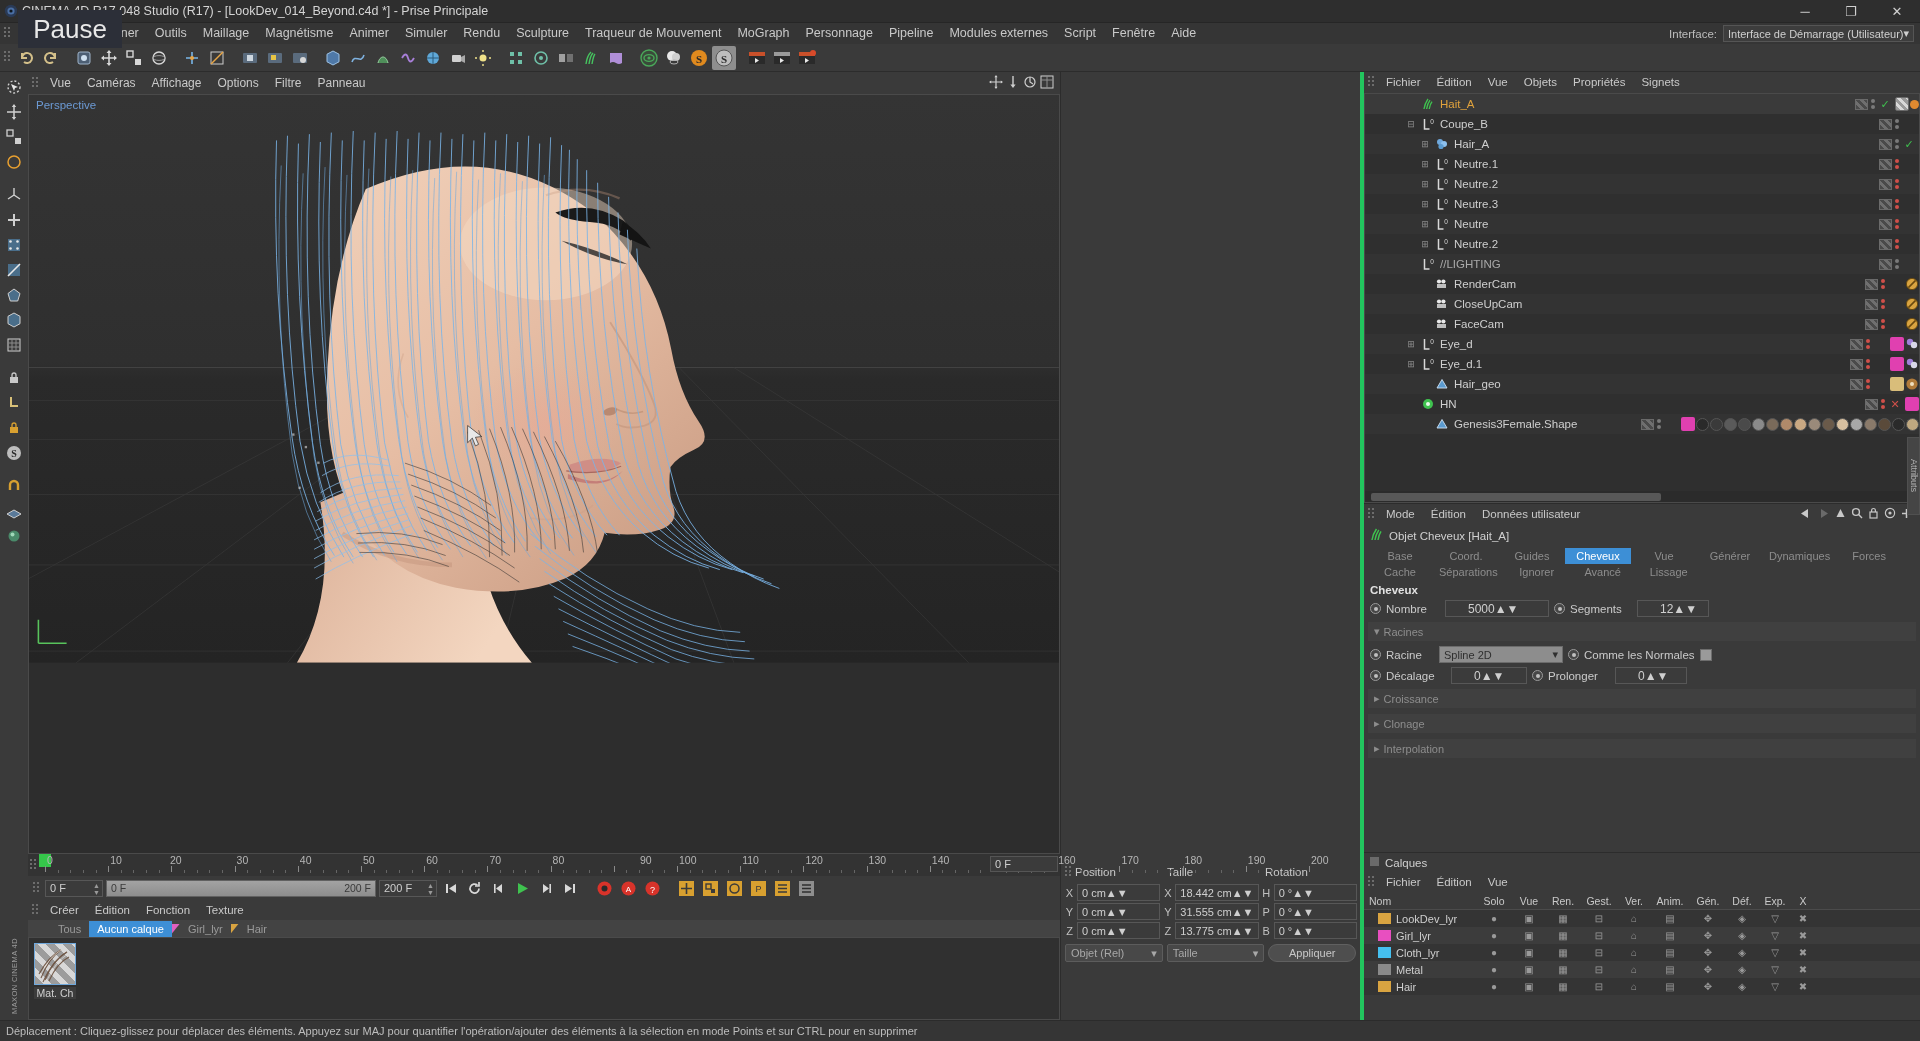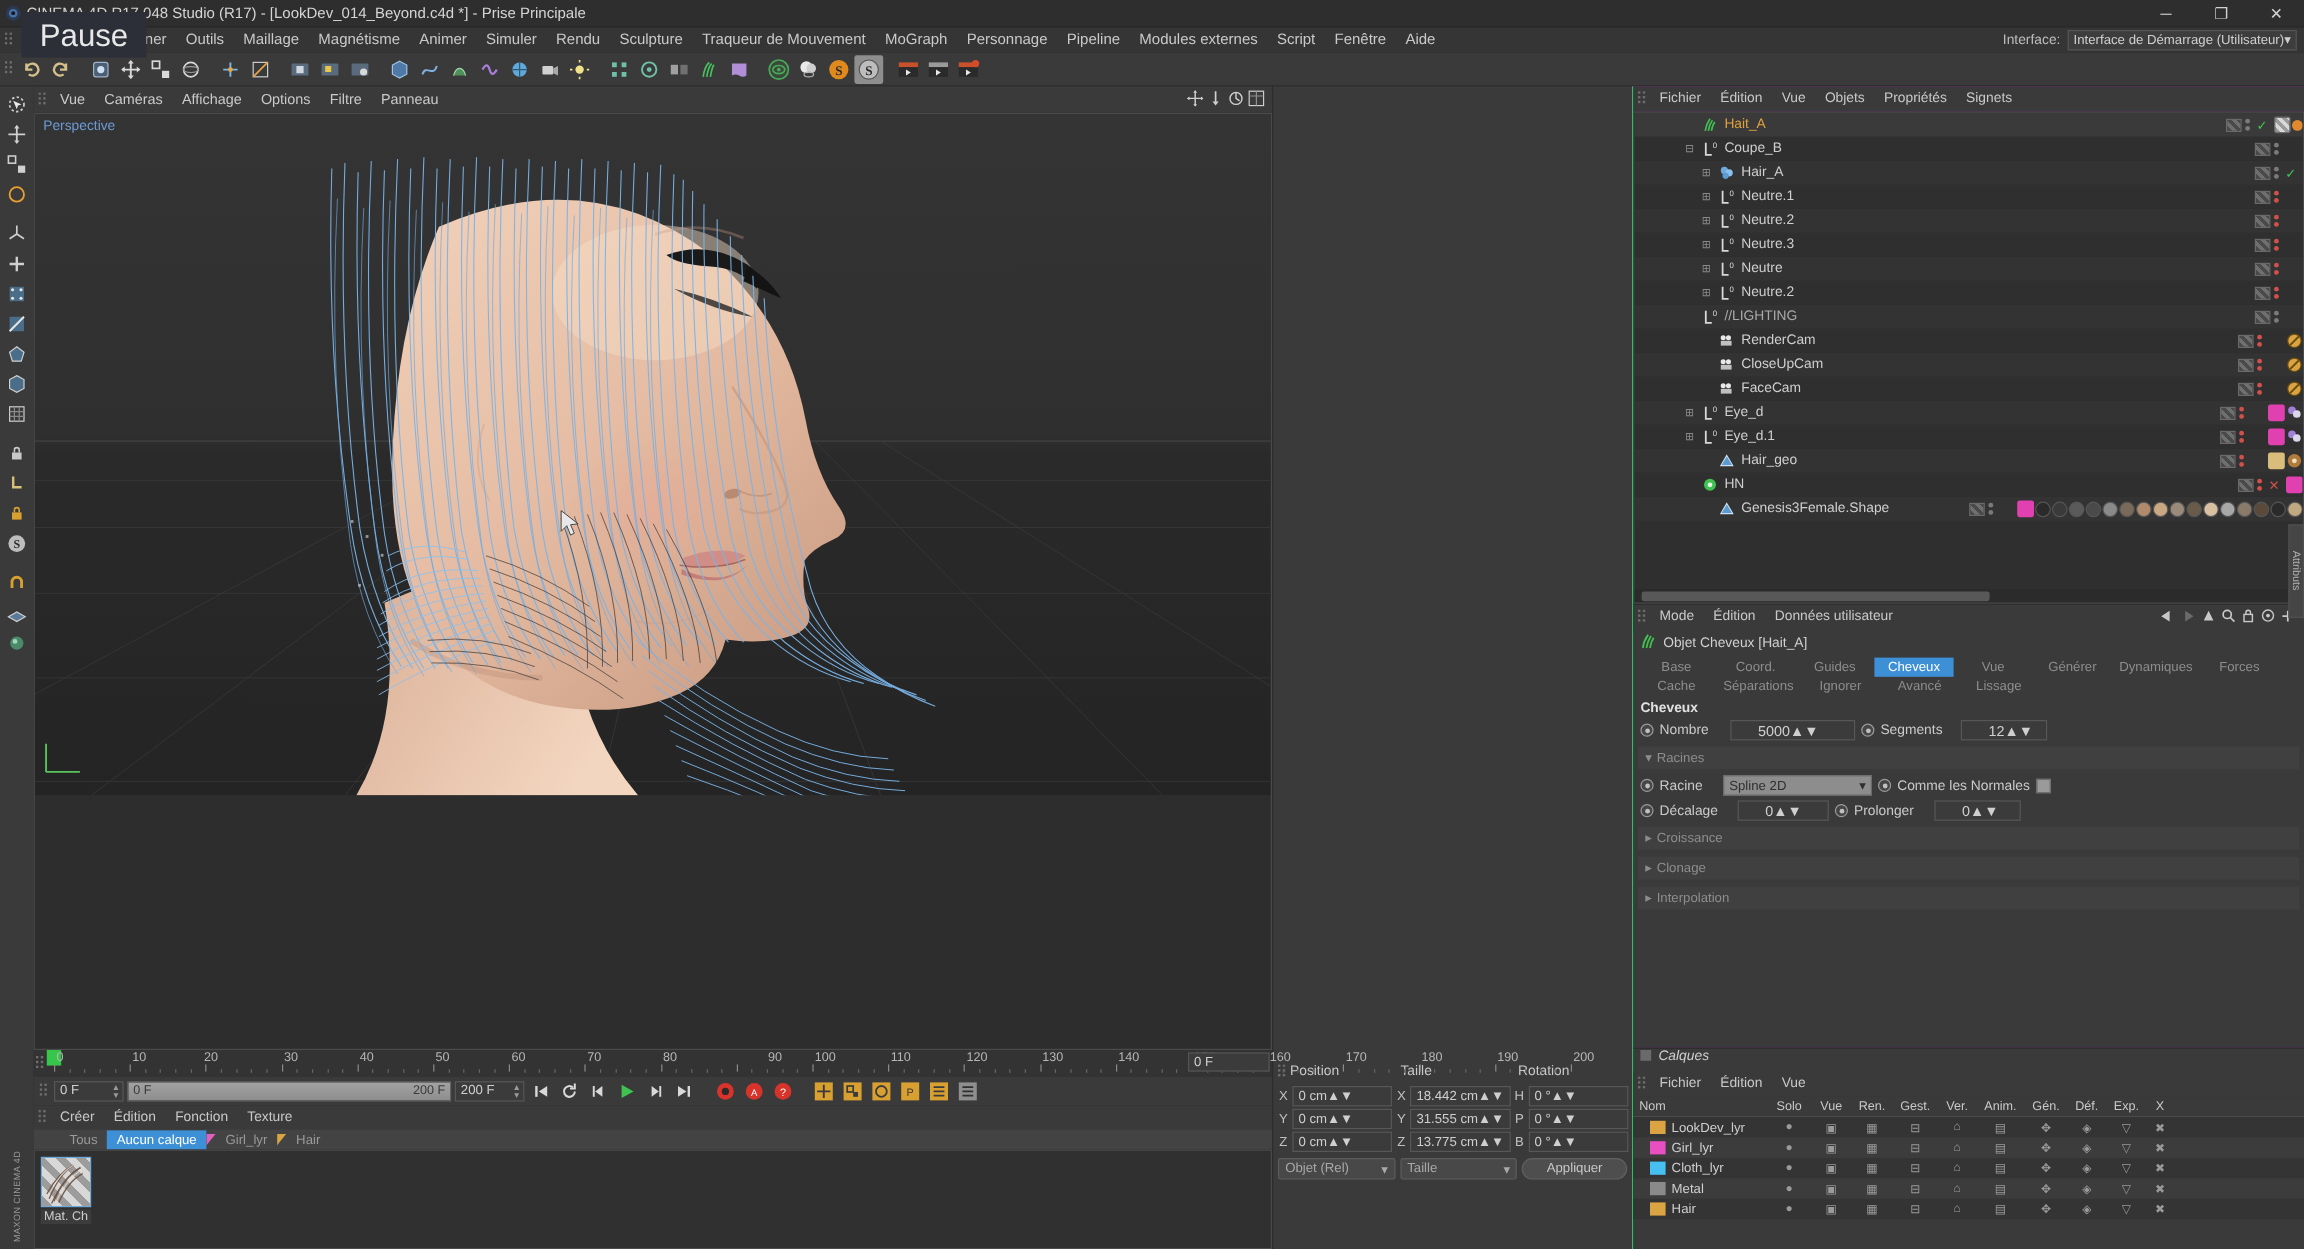--- a/index.html
+++ b/index.html
@@ -113,22 +113,22 @@
     font-size:11px; color:#cfcfcf; display:flex; align-items:center; padding-left:4px;
     position:relative; }
   .coordbtns{ display:flex; gap:4px; padding:4px 4px 0 4px; }
   .cdrop{ flex:1; height:18px; background:#484848; border:1px solid #5c5c5c; border-radius:2px;
     font-size:11px; color:#a8a8a8; display:flex; align-items:center; justify-content:space-between;
     padding:0 5px; }
   .cbtn{ flex:1; height:18px; background:#4e4e4e; border:1px solid #606060; border-radius:9px;
     font-size:11px; color:#c8c8c8; display:flex; align-items:center; justify-content:center; }
 
   
-  .right{ width:560px; background:#a21caf; display:flex; flex-direction:column;
-    flex:0 0 560px; border-left:1px solid #22c55e; }
+  .right{ width:560px; background:#8b5cf6; display:flex; flex-direction:column;
+    flex:0 0 560px; border-left:4px solid #22c55e; }
   .panel-menu{ height:21px; display:flex; align-items:center; background:#3a3a3a; flex:0 0 21px; }
   .panel-menu .mi{ padding:0 8px; font-size:11.5px; line-height:21px; color:#c9c9c9; }
 
   .om{ background:#2f2f2f; border:1px solid #4a4a4a; overflow:hidden; position:relative;
     flex:0 0 410px; display:flex; flex-direction:column; }
   .om-list{ flex:1; overflow:hidden; }
   .orow{ height:20px; display:flex; align-items:center; position:relative;padding-left:32px; }
   .orow:nth-child(odd){ background:#333333; }
   .orow:nth-child(even){ background:#2f2f2f; }
   .orow.sel{ background:#3a3a3a; }
@@ -167,21 +167,21 @@
   .adrop{ height:17px; background:#8d8d8d; border:1px solid #6b6b6b; font-size:11px;
     color:#2f2f2f; display:flex; align-items:center; justify-content:space-between;
     padding:0 4px; }
   .acheck{ width:12px; height:12px; background:#9a9a9a; border:1px solid #6d6d6d; }
   .agroup{ background:#404040; font-size:11px; color:#8d8d8d; padding:3px 6px; margin:3px 4px;
     display:flex; align-items:center; gap:4px; }
 
   
   .layers{ flex:0 0 168px; background:#3a3a3a; display:flex; flex-direction:column;
     border-top:1px solid #2c2c2c; }
-  .lay-tab{ height:19px; display:flex; gap:5px; padding-left:5px;font-style:italic; }
+  .lay-tab{ height:19px; display:flex; align-items:center; gap:5px; padding-left:5px; }
   .lay-cols{ height:17px; display:flex; align-items:center; font-size:10.5px; color:#c9c9c9;
     background:#3a3a3a; border-bottom:1px solid #4b4b4b; }
   .lrow{ height:17px; display:flex; align-items:center; font-size:11px; }
   .lrow:nth-child(odd){ background:#343434; }
   .lrow:nth-child(even){ background:#3c3c3c; }
   .lswatch{ width:13px; height:11px; margin:0 5px 0 14px; }
   .lname{ font-size:11px; color:#cfcfcf; }
   .lcell{ display:flex; align-items:center; justify-content:center; }
 
   .vtab{ position:absolute; right:0; width:13px; background:#454545; color:#b0b0b0;
@@ -1906,15 +1906,18 @@
               <div class="lcell" style="width: 34px; color: rgb(154, 154, 154); font-size: 10px;">▽</div>
               <div class="lcell" style="width: 22px; color: rgb(154, 154, 154); font-size: 10px;">✖</div>
             </div>
           </div>
       </div>
 
       <div class="vtab" style="top:437px; height:78px">Attributs</div>
     </div>
   </div>
 
+  <div class="statusbar">
+    <span>Déplacement : Cliquez-glissez pour déplacer des éléments. Appuyez sur MAJ pour quantifier l'opération/ajouter des éléments à la sélection en mode Points et sur CTRL pour en supprimer</span>
+  </div>
 
   <div class="pause">Pause</div>
 </div>
 
 </body></html>

